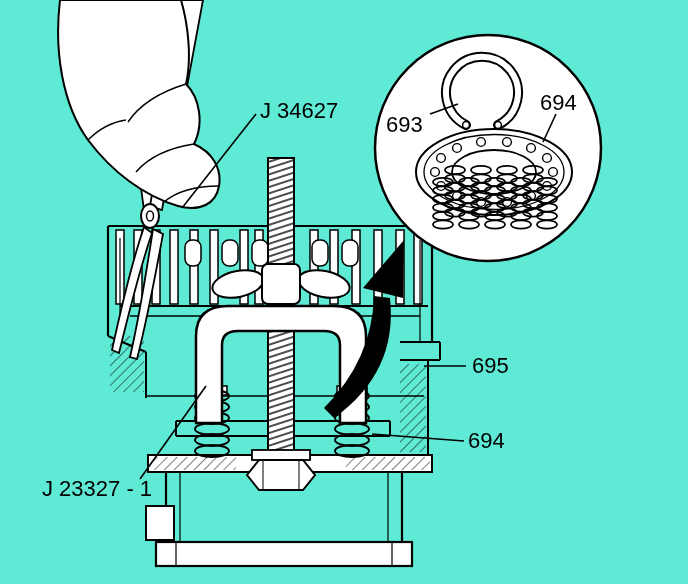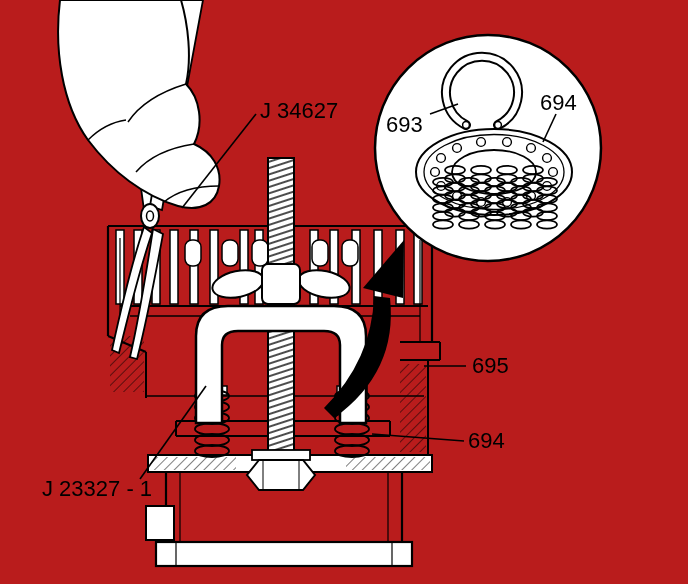--- a/index.html
+++ b/index.html
@@ -1,20 +1,20 @@
 <!DOCTYPE html>
 <html><head>
 <meta charset="utf-8">
 <style>
   html, body { margin: 0; padding: 0; background: #ffffff; }
   .page {
     position: relative;
     width: 688px;
     height: 584px;
-    background: #b91c1c;
+    background: #5eead4;
     overflow: hidden;
     font-family: "Liberation Sans", "DejaVu Sans", sans-serif;
     text-align: right;
   }
   svg { display: block; }
   text.callout {
     font-family: "Liberation Sans", "DejaVu Sans", sans-serif;
     font-size: 22px;
     fill: #000000;
   }

